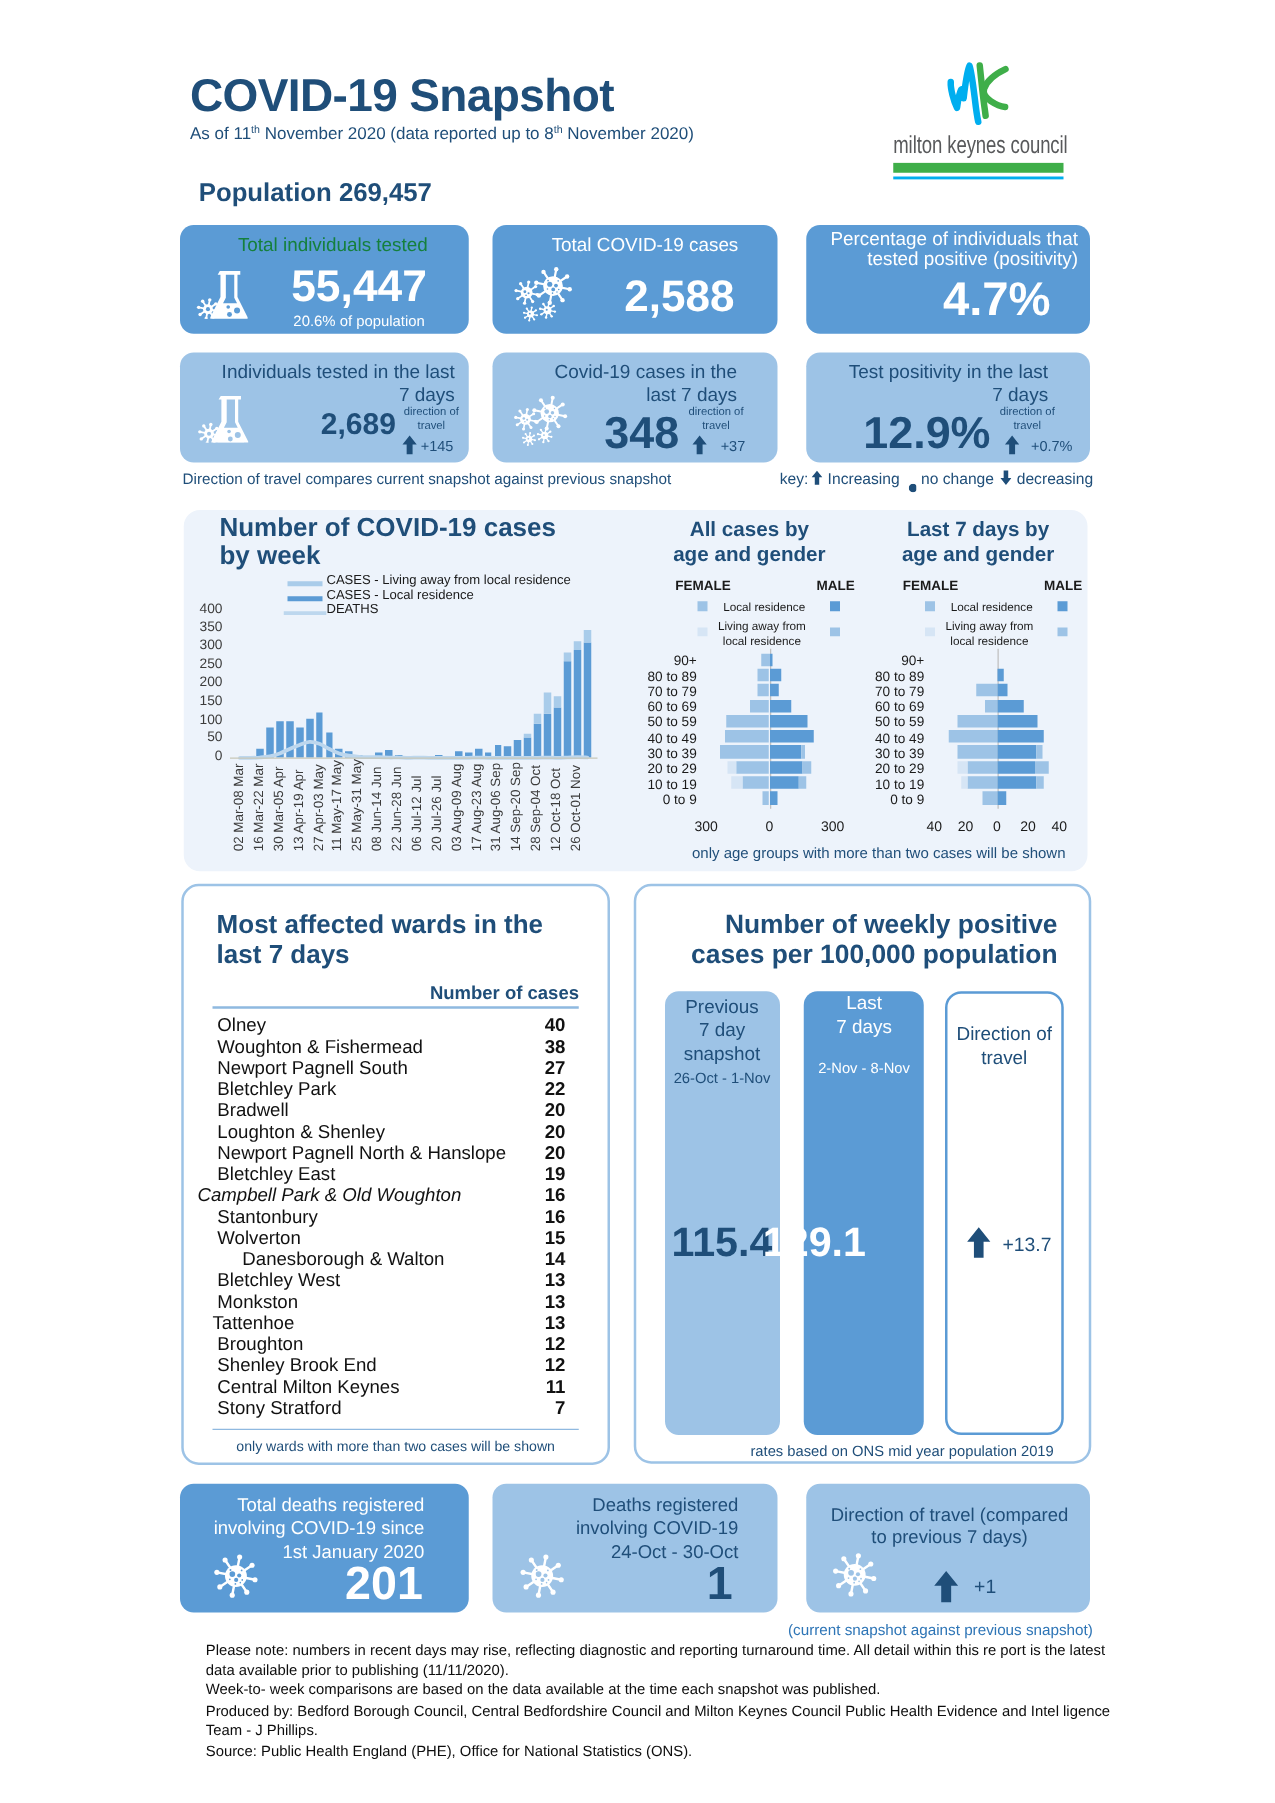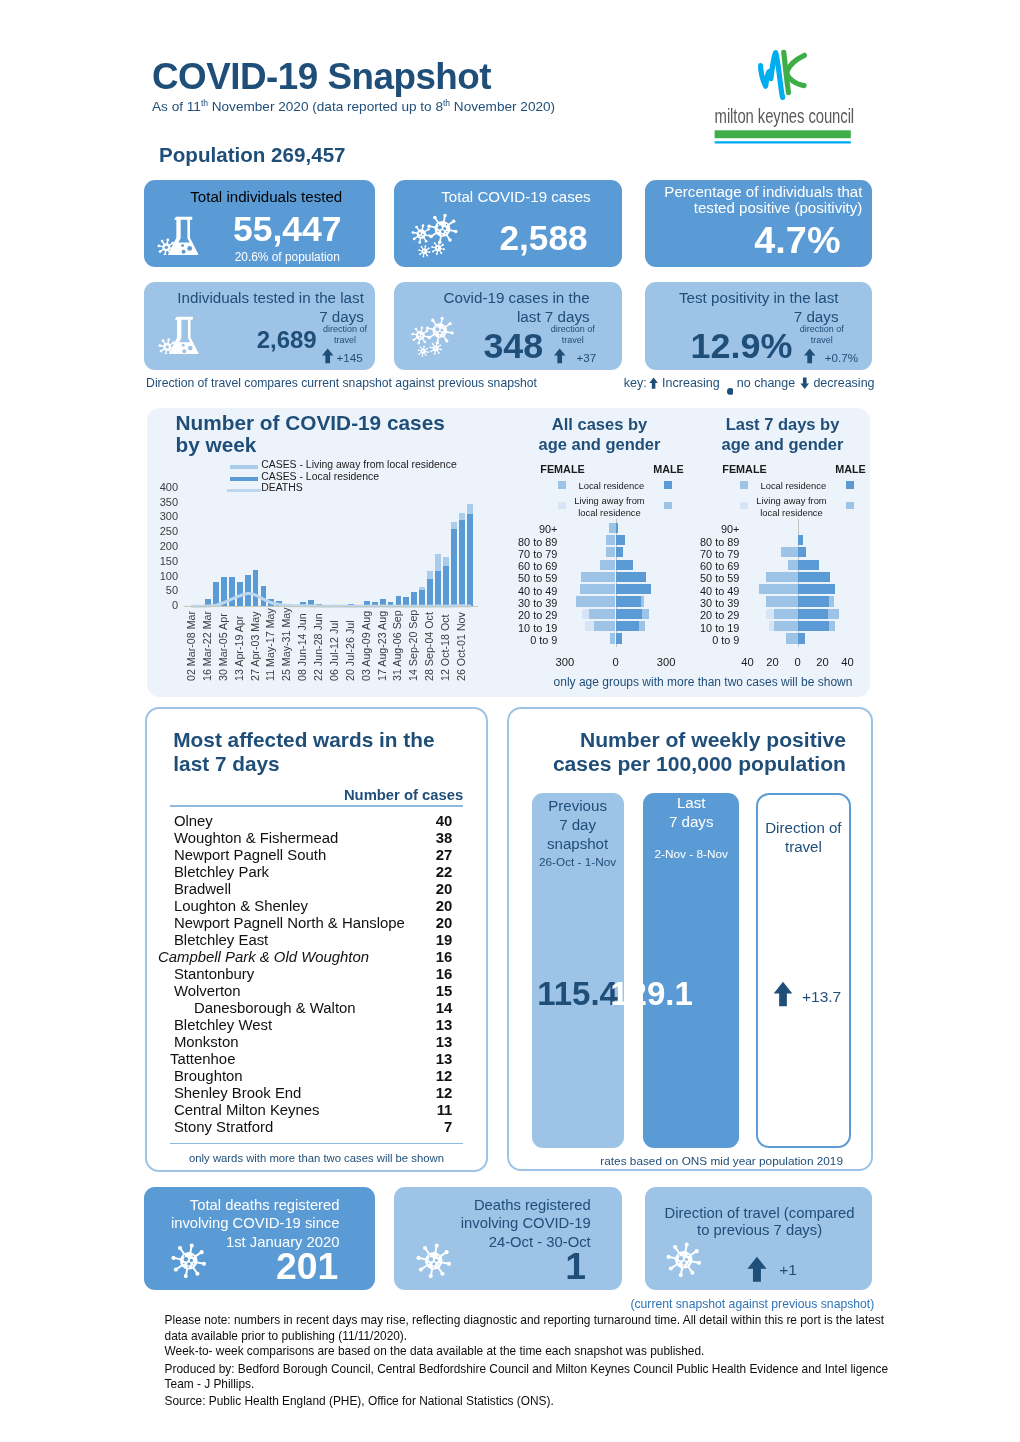--- a/index.html
+++ b/index.html
@@ -76,21 +76,21 @@
   <path d="M104.4 10.3 C95.5 14.5 89.2 20.5 87.3 26.0 C86.2 29.3 88.4 33.0 92.6 35.9 C96.6 38.6 100.9 40.3 104.1 40.6" stroke="#3FAE49" stroke-width="5.2" fill="none"></path>
  </g>
  <g transform="translate(14.6,0) scale(0.758 1)">
   <text x="0" y="77.7" font-family="Liberation Sans, sans-serif" font-size="19.6" fill="#58595B" letter-spacing="-0.1">milton keynes council</text>
  </g>
  <rect x="14.6" y="85.3" width="136.2" height="7.9" fill="#3FAE49"></rect>
  <rect x="14.6" y="96.2" width="136.2" height="2.3" fill="#00AEEF"></rect>
 </svg>
 </div>
 <div class="card dark" style="left:143.5px;top:180px;width:231.5px;height:87.3px;"></div>
-<div class="clabel" style="left:150.5px;top:188.5px;width:231.5px;color:#000000;">Total individuals tested</div>
+<div class="clabel" style="left:150.5px;top:188.5px;width:231.5px;color:#15803d;">Total individuals tested</div>
 <div style="left:156.0px;top:212.0px;"><svg width="46.6" height="43.1" viewBox="0 0 54 50" xmlns="http://www.w3.org/2000/svg">
  <g fill="#ffffff">
   <path fill-rule="evenodd" d="M23.0 5.6 h19.0 v3.4 h-2.6 v20.8 l9.4 18.6 v2.6 h-34.6 v-2.6 l9.4 -18.6 v-20.8 h-2.6 z
            M28.6 9.0 h7.8 v21.4 l2.6 5.0 h-13.0 l2.6 -5.0 z"></path>
   <path d="M25.6 38.4 h13.8 l5.6 10.8 h-25.0 z"></path>
  </g>
  <g fill="#5B9BD5">
   <circle cx="30.8" cy="39.0" r="1.7"></circle>
   <circle cx="39.0" cy="42.3" r="2.8"></circle>
   <circle cx="32.0" cy="46.0" r="2.3"></circle>

